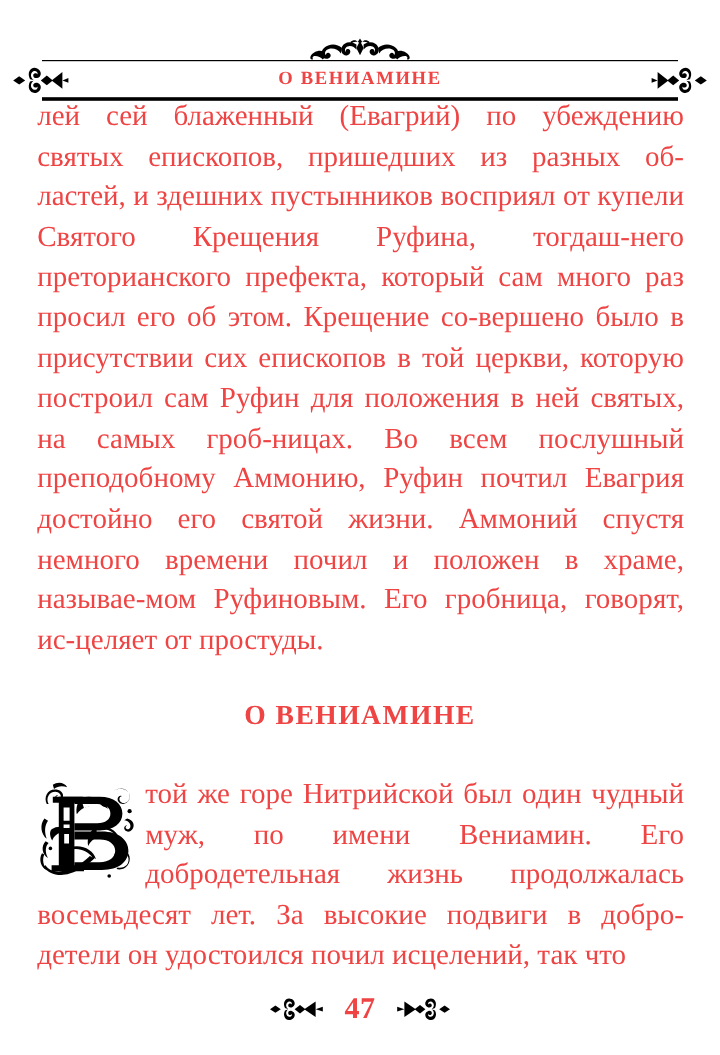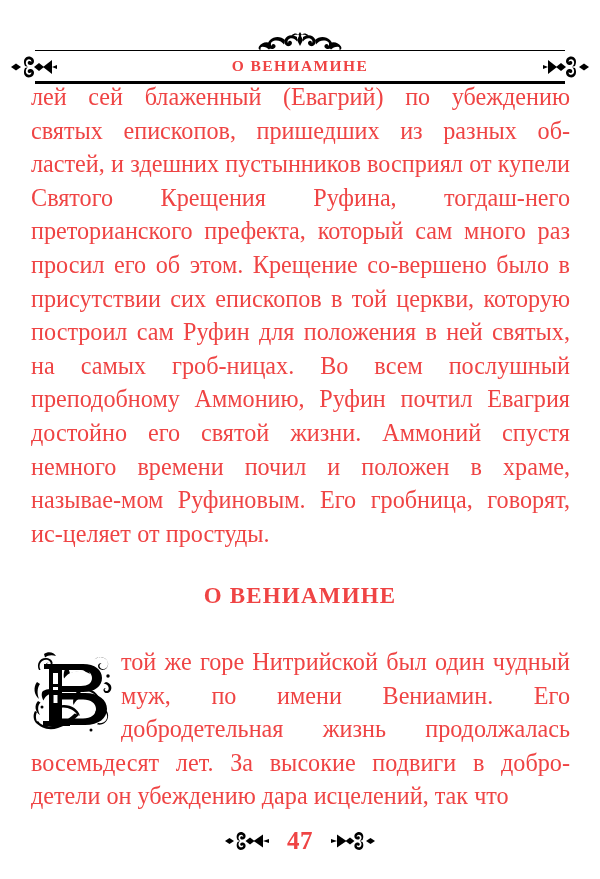--- a/index.html
+++ b/index.html
@@ -296,21 +296,21 @@
           <path d="M44 52 L54 52 L54 74 L44 74 Z" fill="#fff"></path>
           <path d="M44 80 L54 80 L54 86 L44 86 Z" fill="#fff"></path>
           <path d="M45 96 L53 96 L53 112 L45 112 Z" fill="#fff"></path>
 
           <circle cx="154" cy="58" r="3.5"></circle>
           <circle cx="22" cy="120" r="3"></circle>
           <circle cx="120" cy="166" r="3"></circle>
         </g>
       </svg>
     </div>
-    <p class="para2">той же горе Нитрийской был один чудный муж, по имени Вениамин. Его добродетельная жизнь продолжалась восемьдесят лет. За высокие подвиги в добро-детели он убеждению дара исцелений, так что</p>
+    <p class="para2">той же горе Нитрийской был один чудный муж, по имени Вениамин. Его добродетельная жизнь продолжалась восемьдесят лет. За высокие подвиги в добро-детели он удостоился почил исцелений, так что</p>
   </div>
 
   <div class="footer">
     <div class="footer-inner">
       <div class="footer-orn">
         <svg viewBox="0 0 92 52" width="46" height="26" xmlns="http://www.w3.org/2000/svg">
           <g fill="#000">
             <path d="M2 26 L11 20 L20 26 L11 32 Z"></path>
             <path d="M27 24 C22 14, 29 5, 38 9 C45 12, 45 21, 38 23 C34.5 24, 31.5 21.5, 32.5 18.5
                      C33.3 16, 37 15.5, 38.3 18 C39.5 13.8, 33.5 11.5, 30.5 15.2 C27.5 19, 29.2 23.5, 32.5 26 Z"></path>

